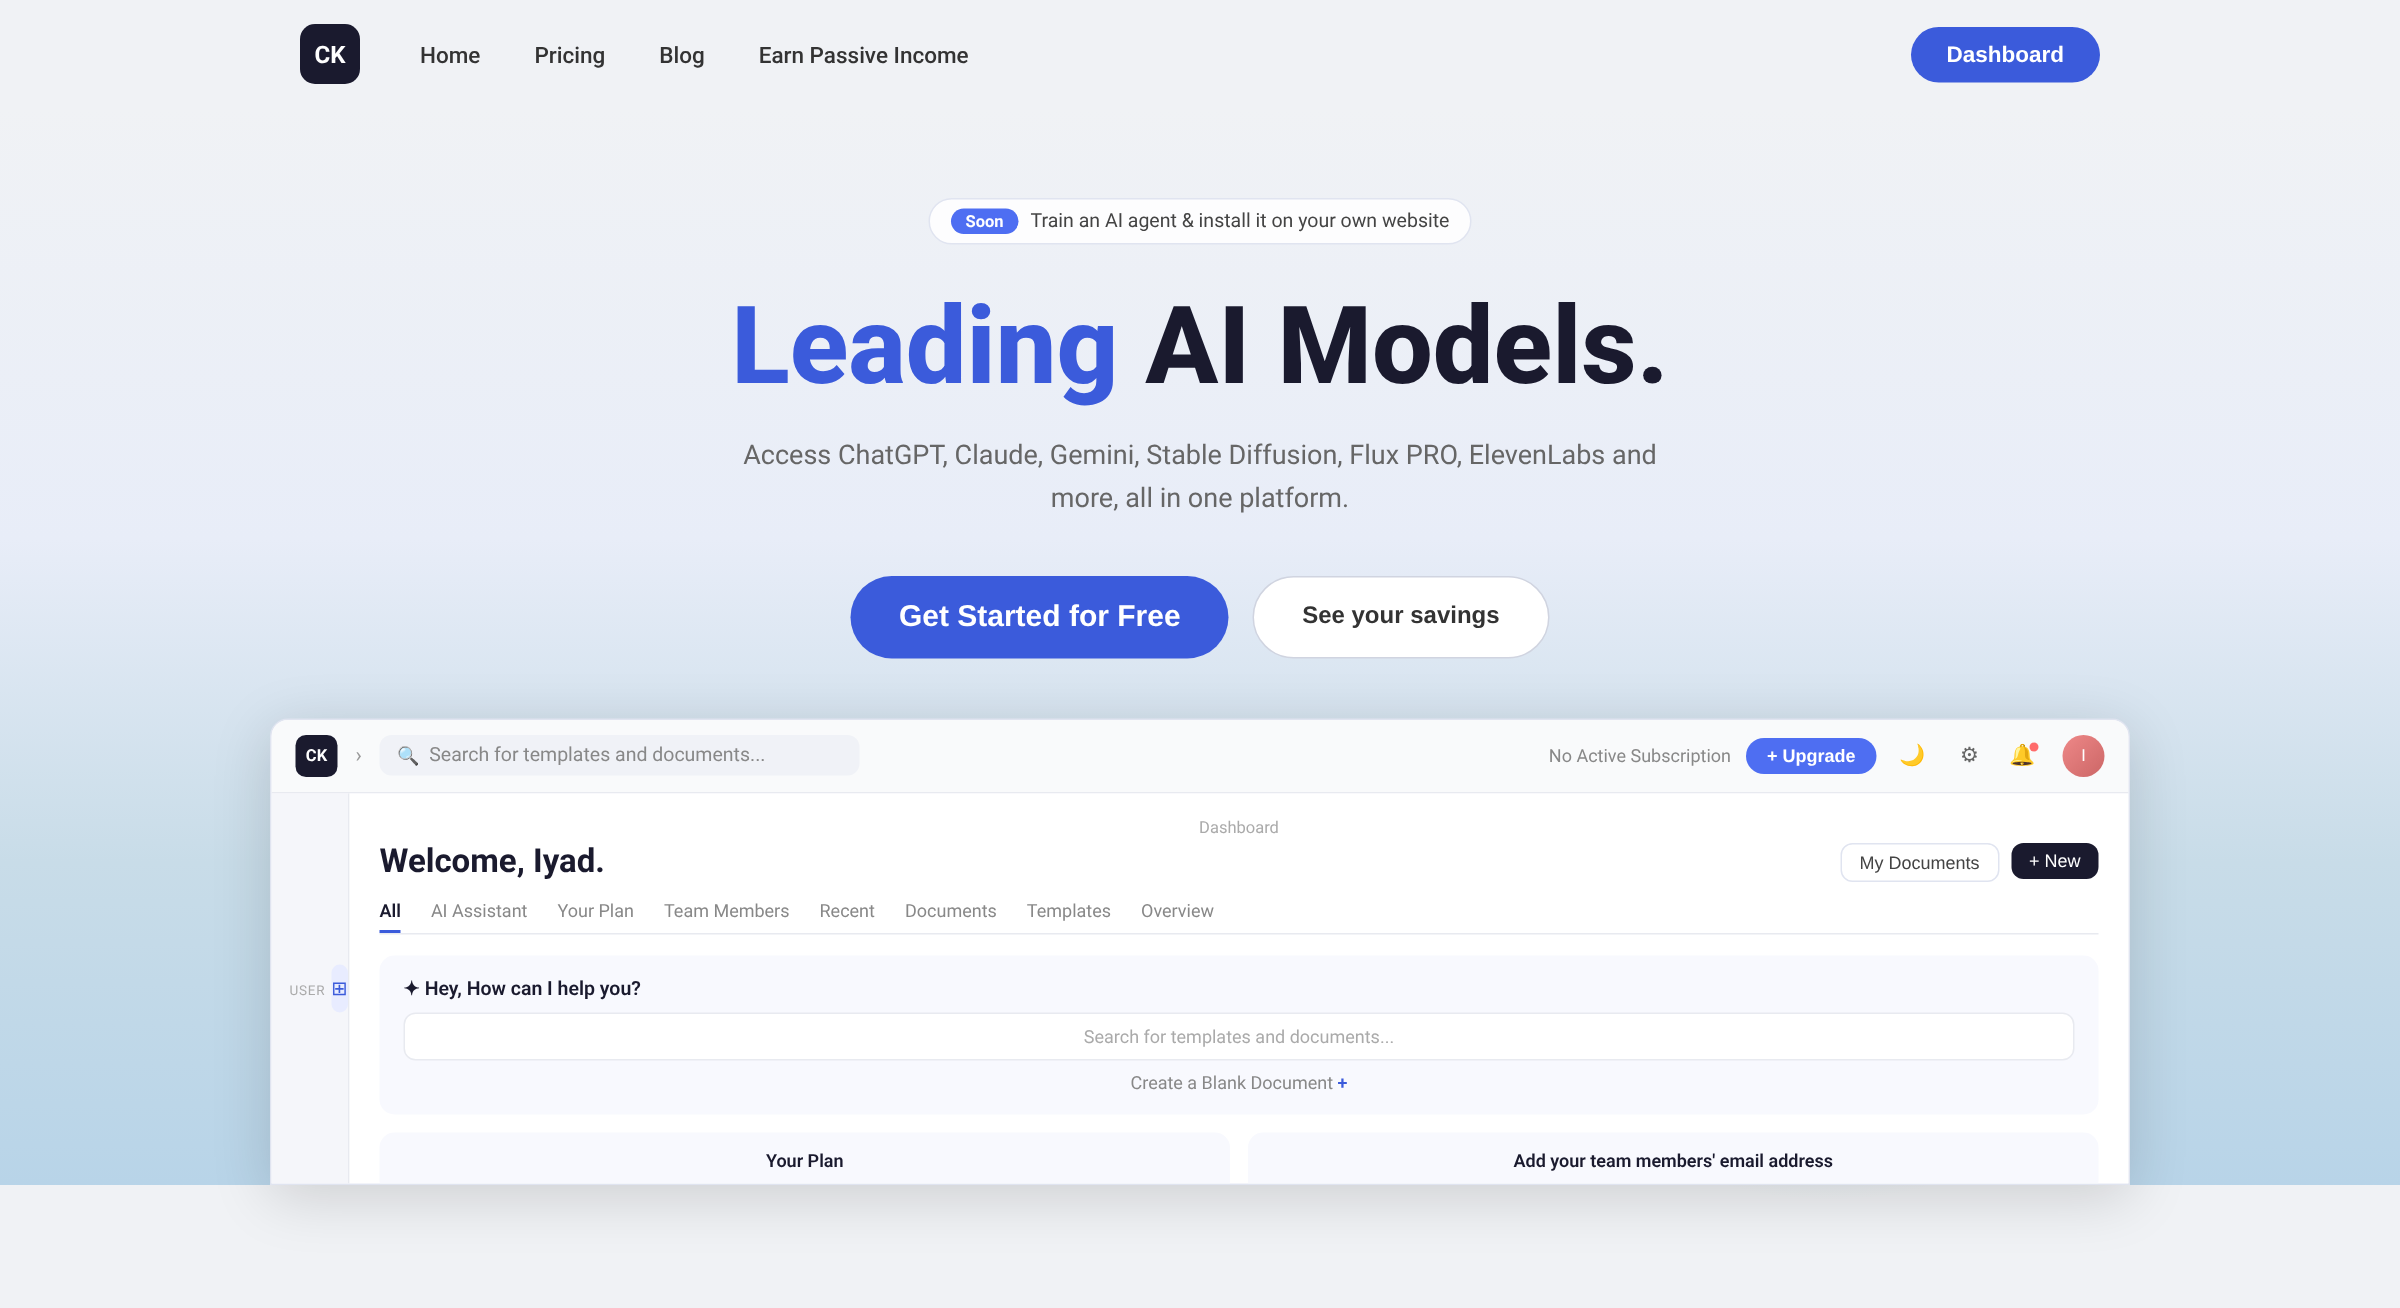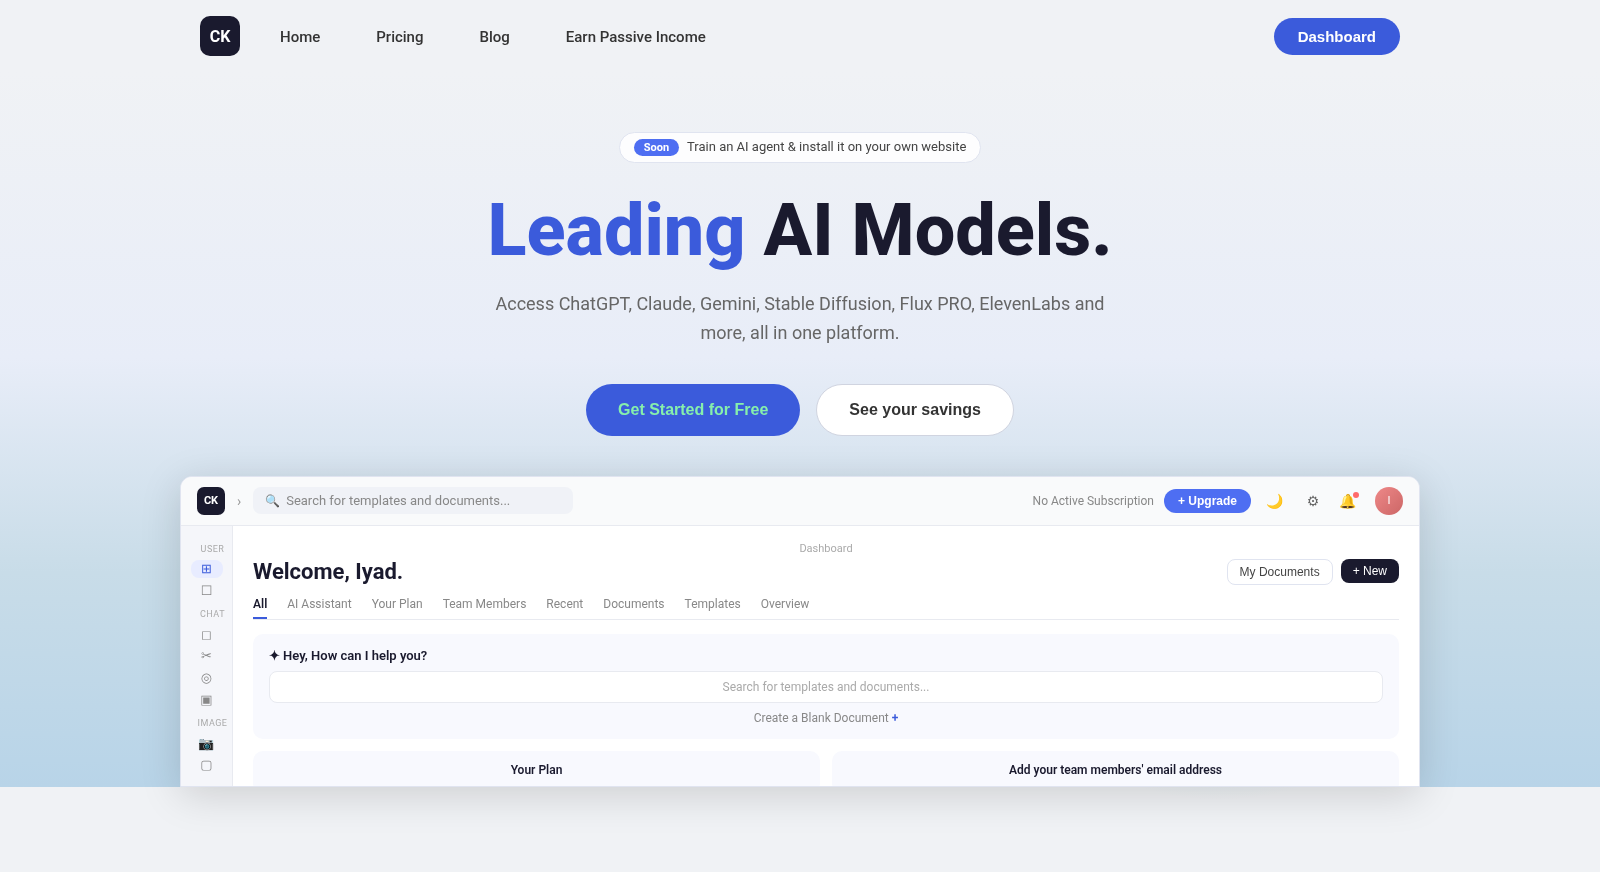--- a/index.html
+++ b/index.html
@@ -30,21 +30,21 @@
       display: flex;
       align-items: center;
       justify-content: center;
       color: white;
       font-weight: 700;
       font-size: 16px;
       margin-right: 40px;
     }
     .nav-links {
       display: flex;
-      gap: 56px;
+      gap: 36px;
       list-style: none;
       flex: 1;
     }
     .nav-links a {
       text-decoration: none;
       color: #333;
       font-size: 15px;
       font-weight: 500;
     }
     .dashboard-btn {
@@ -62,21 +62,21 @@
     .hero {
       text-align: center;
       padding: 60px 0 0;
       position: relative;
       background: linear-gradient(180deg, #f0f2f5 0%, #e8edf8 40%, #c8dce8 70%, #b8d4e8 100%);
       min-height: 520px;
     }
 
     .soon-badge {
       display: inline-flex;
-      align-items: flex-start;
+      align-items: center;
       gap: 8px;
       background: rgba(255,255,255,0.85);
       border: 1px solid #e0e4f0;
       border-radius: 20px;
       padding: 6px 14px;
       margin-bottom: 28px;
       font-size: 13px;
       color: #444;
     }
     .soon-tag {
@@ -125,25 +125,25 @@
 
     .hero-buttons {
       display: flex;
       justify-content: center;
       gap: 16px;
       margin-top: 36px;
     }
 
     .btn-primary {
       background: #3b5bdb;
-      color: #86efac;
+      color: #ffffff;
       border: none;
       border-radius: 28px;
       padding: 16px 32px;
-      font-size: 16px;
+      font-size: 20px;
       font-weight: 600;
       cursor: pointer;
     }
 
     .btn-secondary {
       background: white;
       color: #333;
       border: 1.5px solid #d0d4e0;
       border-radius: 28px;
       padding: 16px 32px;
@@ -273,21 +273,21 @@
       background: #f5f6fa;
     }
 
     
     .app-sidebar {
       width: 52px;
       background: #f5f6fa;
       border-right: 1px solid #e8eaf0;
       padding: 12px 0;
       display: flex;
-      flex-direction: column;
+      flex-direction: row;
       align-items: center;
       gap: 4px;
     }
 
     .sidebar-section-label {
       font-size: 9px;
       color: #aaa;
       text-transform: uppercase;
       letter-spacing: 0.5px;
       margin: 6px 0 2px;

